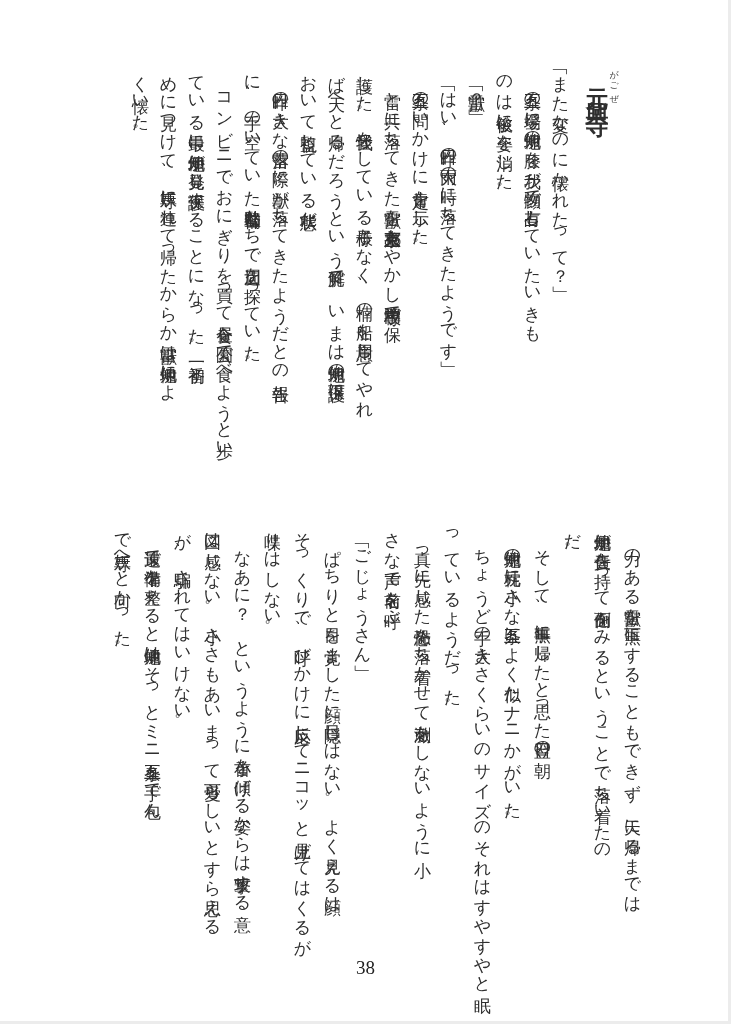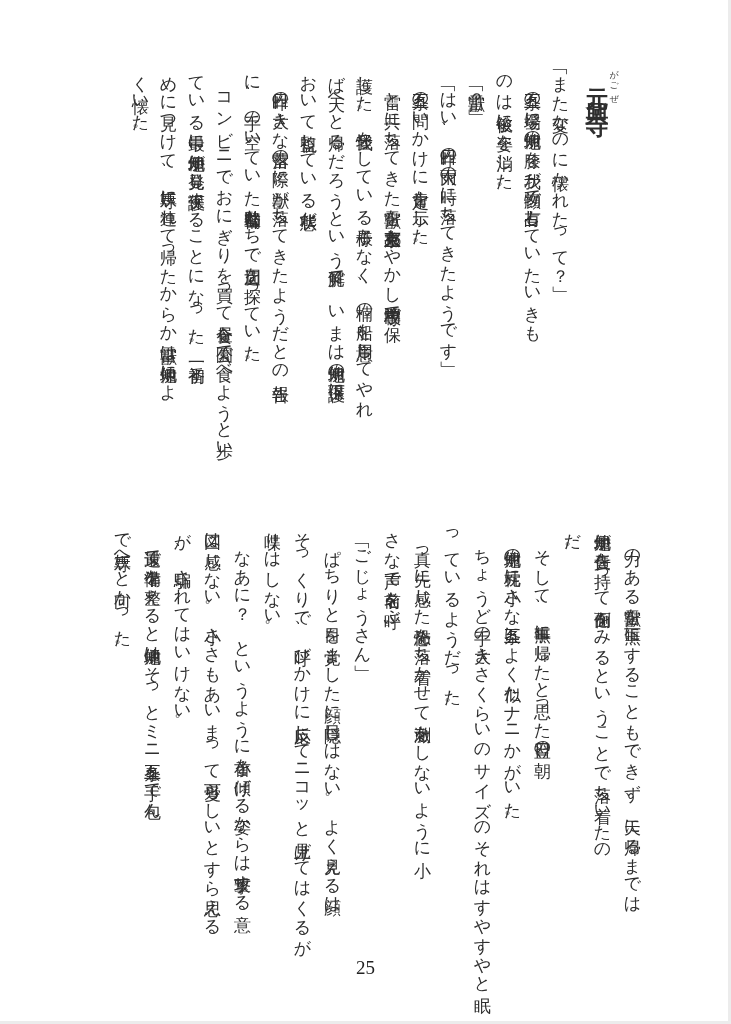--- a/index.html
+++ b/index.html
@@ -87,13 +87,13 @@
   <p>　ぱちりと目を覚ました顔に目隠しはない。よく見える顔は</p>
   <p>そっくりで、呼びかけに反応してニコッと見上げてはくるが</p>
   <p>喋りはしない。</p>
   <p>　なあに？　というように小首を傾げる姿からは攻撃する意</p>
   <p>図は感じない。小ささもあいまって可愛らしいとすら思える</p>
   <p>が、騙されてはいけない。</p>
   <p>　最速で準備を整えると伊地知はそっとミニ五条を手で包ん</p>
   <p>で妖専へと向かった。</p>
 </section>
 
-<div class="page-number">25</div>
+<div class="page-number">38</div>
 
 </body></html>

